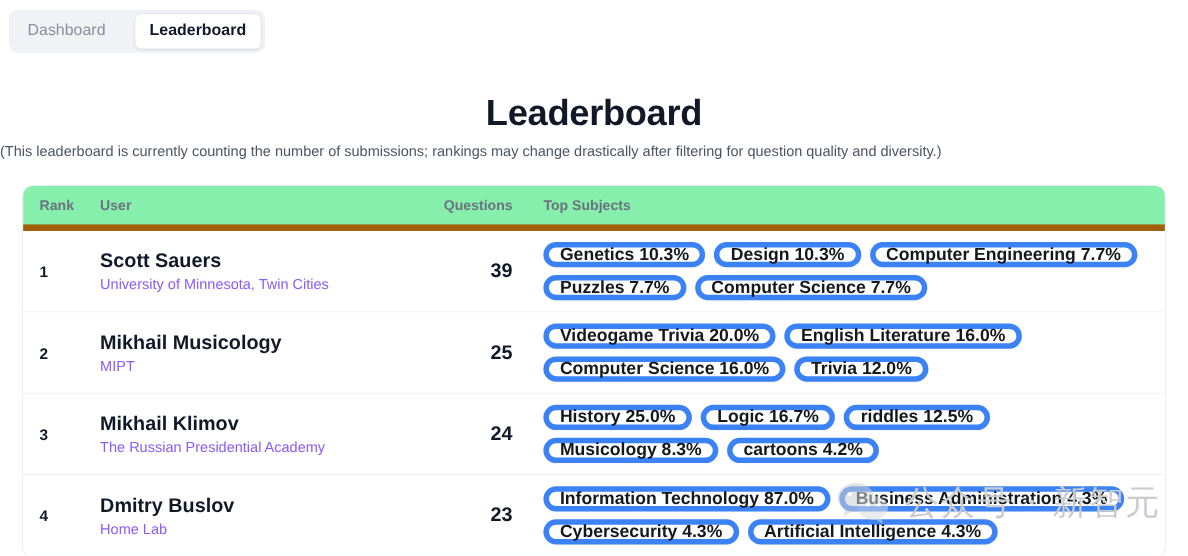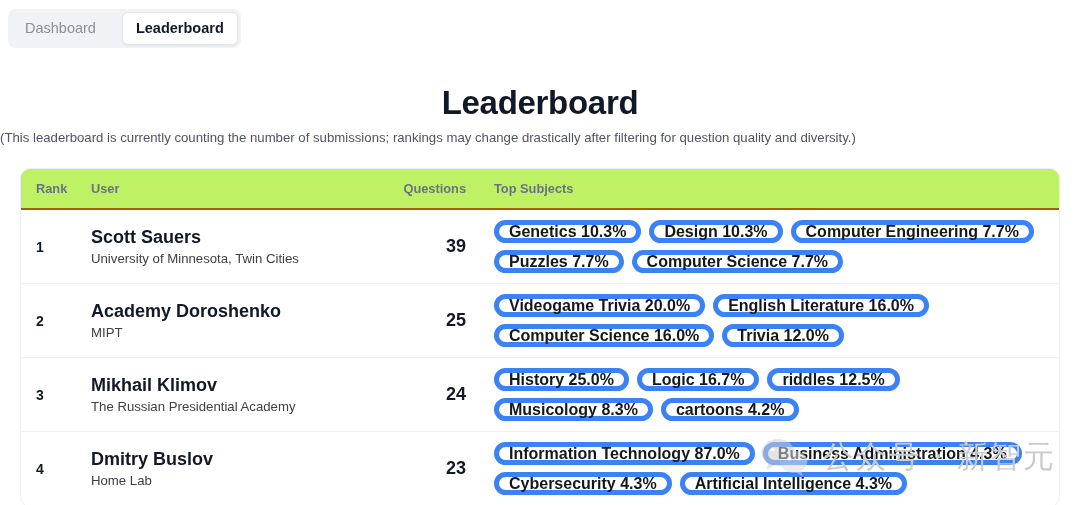--- a/index.html
+++ b/index.html
@@ -61,23 +61,23 @@
     left: 20px; top: 168px;
     width: 1040px;
     background: #ffffff;
     border: 1px solid #eceef1;
     border-radius: 10px;
     overflow: hidden;
   }
   .thead {
     display: flex;
     align-items: center;
-    background: #bef264;
+    background: #86efac;
     height: 41px;
-    border-bottom: 2px solid #a16207;
+    border-bottom: 6px solid #a16207;
   }
   .th {
     font-size: 12.8px;
     font-weight: 700;
     color: #6b7280;
     padding: 0;
   }
   .col-rank   { width: 70px; padding-left: 15px; }
   .col-user   { width: 285px; }
   .col-q      { width: 90px; text-align: right; }
@@ -104,21 +104,21 @@
     padding: 9px 0;
   }
   .user-name {
     font-size: 18px;
     font-weight: 700;
     color: #111827;
     line-height: 1.35;
   }
   .user-aff {
     font-size: 13.2px;
-    color: #404040;
+    color: #8b5cf6;
     line-height: 1.35;
     margin-top: 1px;
   }
   .qcount {
     width: 90px;
     text-align: right;
     font-size: 18px;
     font-weight: 700;
     color: #111827;
   }
@@ -197,21 +197,21 @@
             <span class="tag">Genetics 10.3%</span>
             <span class="tag">Design 10.3%</span>
             <span class="tag">Computer Engineering 7.7%</span>
             <span class="tag">Puzzles 7.7%</span>
             <span class="tag">Computer Science 7.7%</span>
           </div>
         </div>
         <div class="row">
           <div class="rank">2</div>
           <div class="user">
-            <div class="user-name">Academy Doroshenko</div>
+            <div class="user-name">Mikhail Musicology</div>
             <div class="user-aff">MIPT</div>
           </div>
           <div class="qcount">25</div>
           <div class="subjects">
             <span class="tag">Videogame Trivia 20.0%</span>
             <span class="tag">English Literature 16.0%</span>
             <span class="tag">Computer Science 16.0%</span>
             <span class="tag">Trivia 12.0%</span>
           </div>
         </div>

